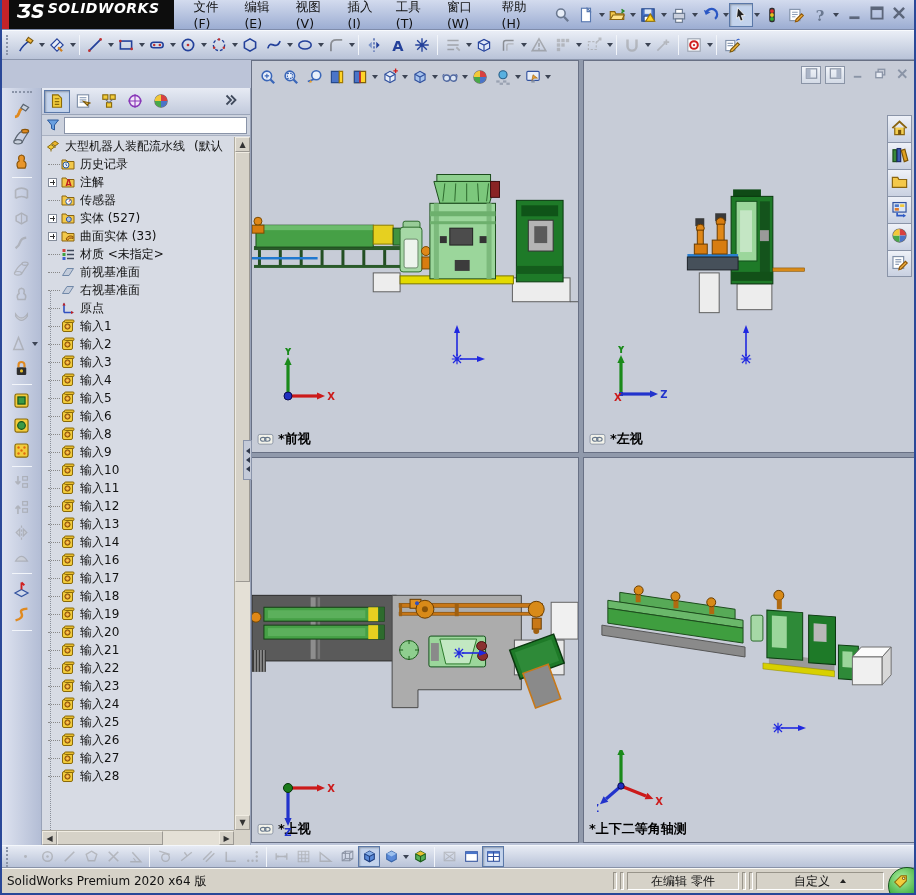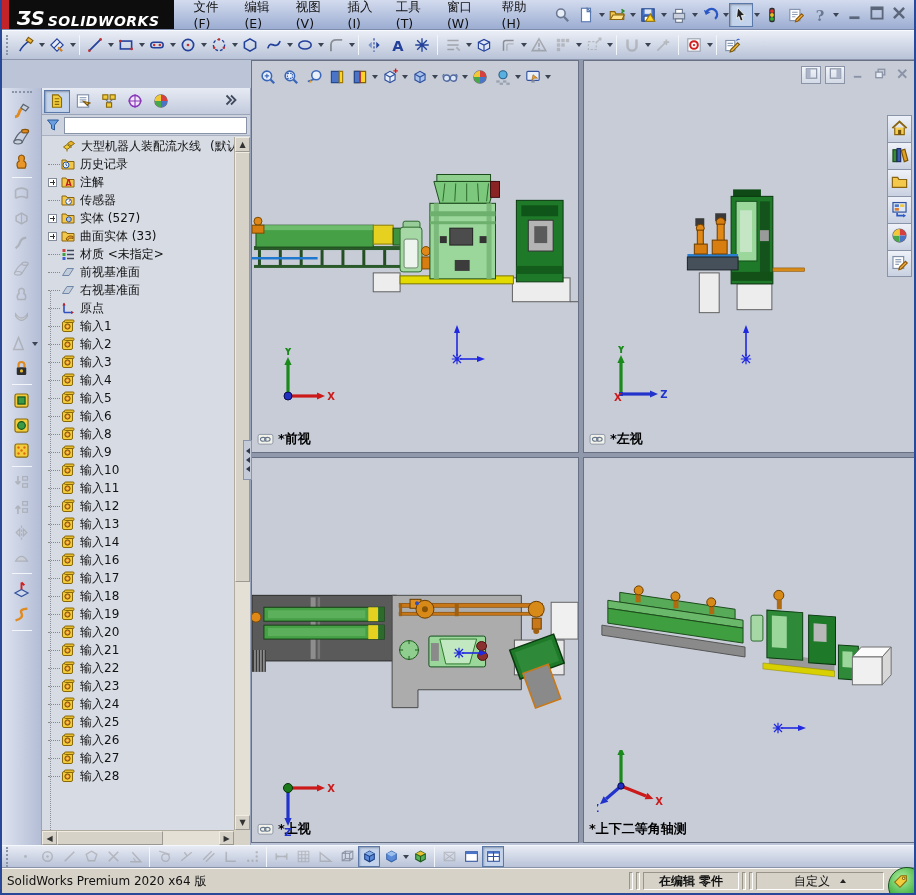--- a/index.html
+++ b/index.html
@@ -4,21 +4,21 @@
 <style>
   html,body{margin:0;padding:0;background:#5a6470;}
   *{box-sizing:border-box;}
   #window{position:relative;width:916px;height:895px;margin:0 auto;overflow:hidden;
     font-family:"DejaVu Sans","Liberation Sans",sans-serif;font-size:12px;color:#111;
     background:#bcc4d8;border-left:2px solid #2a4898;border-right:2px solid #2a4898;border-bottom:2px solid #2a4898;}
   
   .titlebar{position:absolute;left:0;top:0;width:100%;height:30px;display:flex;align-items:stretch;
     background:linear-gradient(#d3dbee,#9cadd2);border-bottom:1px solid #7f8cab;}
   .brand-stripe{width:9px;background:#c42329;}
-  .logo{background:#0d0d0d;color:#fff;display:flex;align-items:flex-end;padding:0 14px 0 7px;white-space:nowrap;}
+  .logo{background:#0d0d0d;color:#fff;display:flex;align-items:flex-start;padding:0 14px 0 7px;white-space:nowrap;}
   .logo .pfx{font-size:19px;font-weight:bold;font-style:italic;margin-right:3px;}
   .logo .nm{font-size:14px;font-weight:bold;font-style:italic;letter-spacing:.5px;}
   .menubar{display:flex;align-items:center;margin-left:10px;}
   .menu-item{padding:0 10px;height:100%;display:flex;align-items:center;cursor:default;font-size:12.5px;}
   
   .tbtn{width:24px;height:24px;display:flex;align-items:center;justify-content:center;position:relative;flex:0 0 auto;}
   .tbtn svg{width:18px;height:18px;}
   .tbtn.pressed{background:#c3d3ec;border:1px solid #5a78a8;box-shadow:inset 1px 1px 2px rgba(0,0,0,.28);}
   .tbtn.gray{filter:grayscale(1) opacity(.5);}
   .dd{width:0;height:0;border-left:3.5px solid transparent;border-right:3.5px solid transparent;border-top:4px solid #3c4454;margin-left:1px;}
@@ -47,21 +47,21 @@
   .tree-toolbar{height:27px;display:flex;align-items:center;padding:1px 2px;background:linear-gradient(#e7ebf4,#c2cadc);border-bottom:1px solid #9aa4b8;}
   .tree-toolbar .tbtn{width:26px;height:23px;border:1px solid transparent;}
   .tree-toolbar .tbtn.pressed{border:1px solid #5a78a8;background:#c3d3ec;}
   .tree-toolbar .chev{margin-left:auto;margin-right:4px;}
   .filter-row{height:21px;display:flex;align-items:center;padding:1px 3px;background:#ccd2de;border-bottom:1px solid #aab2c2;}
   .filter-ic{width:16px;height:16px;margin-right:3px;flex:0 0 auto;}
   .filter-ic svg{width:16px;height:16px;}
   .filter-input{flex:1;height:17px;border:1px solid #8a94a8;background:#fff;font:11px "DejaVu Sans",sans-serif;padding:0 3px;}
   .tree-body{position:absolute;left:0;top:49px;right:16px;bottom:15px;overflow:hidden;}
   .trow{height:18px;display:flex;align-items:center;white-space:nowrap;padding-left:6px;position:relative;}
-  .trow.root{padding-left:19px;font-size:12px;}
+  .trow.root{padding-left:3px;font-size:12px;}
   .trow .exp{width:9px;height:9px;border:1px solid #848c9a;background:#fff;margin-right:3px;position:relative;flex:0 0 auto;}
   .trow .exp::before{content:"";position:absolute;left:1px;top:3.5px;width:5px;height:1px;background:#333;}
   .trow .exp::after{content:"";position:absolute;left:3.5px;top:1px;width:1px;height:5px;background:#333;}
   .trow .noexp{width:12px;flex:0 0 auto;border-top:1px dotted #888;}
   .trow .ticn{width:16px;height:16px;margin-right:4px;flex:0 0 auto;}
   .trow .ticn svg{width:16px;height:16px;}
   .trow .lbl{font-size:12px;}
   .trow.suppressed .lbl{color:#9aa0aa;}
   .trow.suppressed .ticn{filter:grayscale(1) opacity(.55);}
   .tguide{position:absolute;left:8px;top:154px;bottom:0;border-left:1px dotted #8a8f99;}
@@ -104,21 +104,21 @@
   
   .toolbar-bottom{position:absolute;left:0;top:845px;right:0;height:23px;display:flex;align-items:center;padding-left:2px;
     background:linear-gradient(#e7ebf4,#b9c3d8);border-top:1px solid #f4f7fb;border-bottom:1px solid #8892a8;}
   .toolbar-bottom .tbtn{width:22px;height:21px;}
   .toolbar-bottom .tbtn svg{width:17px;height:17px;}
   .status{position:absolute;left:0;top:868px;right:0;bottom:0;background:#d6d2c8;border-top:1px solid #fbfaf6;
     display:flex;align-items:center;padding:0 3px;font-size:12px;}
   .status .stext{flex:1;padding-left:2px;}
   .scell{border:1px solid;border-color:#98948a #fff #fff #98948a;height:18px;display:flex;align-items:center;justify-content:center;margin-left:3px;background:#d6d2c8;}
   .scell.thin{width:4px;}
-  .scell.editing{width:96px;font-weight:bold;}
+  .scell.editing{width:112px;}
   .scell.custom{width:128px;position:relative;}
   .scell.custom .ua{width:0;height:0;border-left:3.5px solid transparent;border-right:3.5px solid transparent;border-bottom:4.5px solid #222;margin-left:10px;}
   .tagic{width:17px;height:17px;margin:0 2px 0 8px;z-index:3;}
   .tagic svg{width:17px;height:17px;}
   .cornerball{position:absolute;right:-12px;bottom:-12px;width:38px;height:38px;border-radius:50%;
     background:radial-gradient(circle at 35% 30%,#aef0a0,#3fae3f 55%,#1c7a1c);border:1px solid #14541c;z-index:2;}
 </style>
 </head>
 <body>
 

